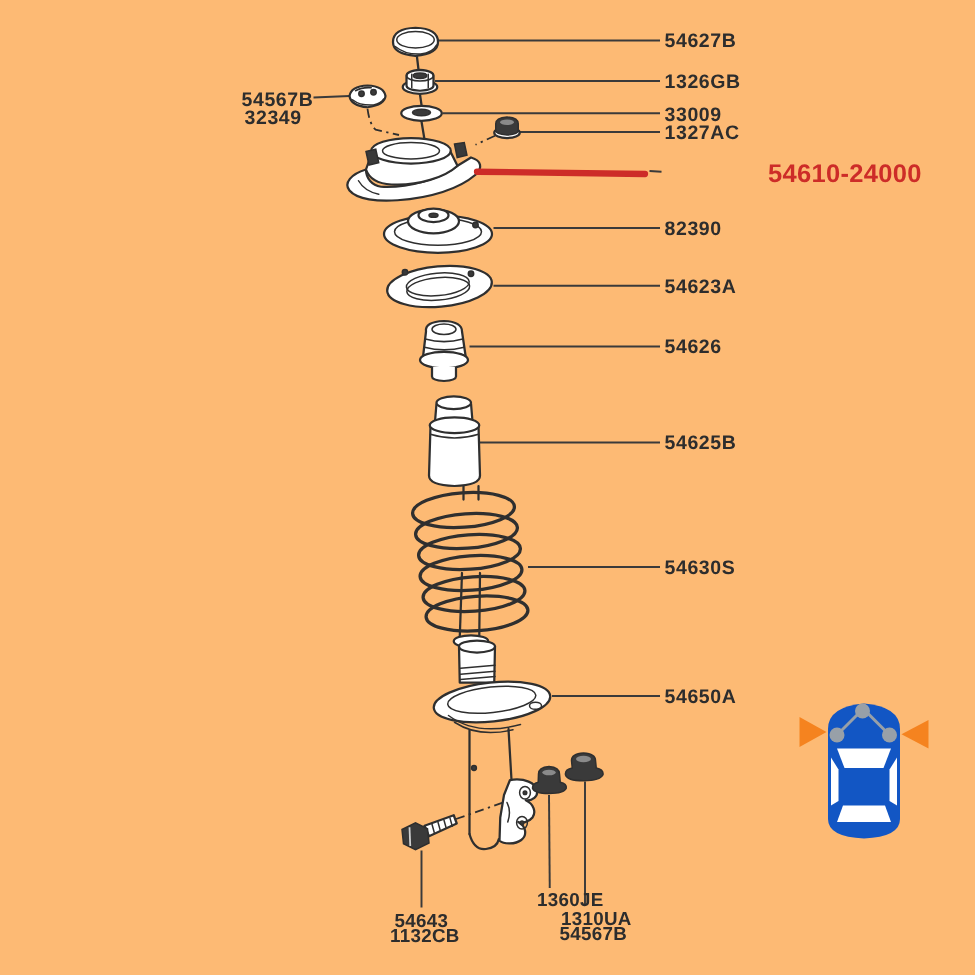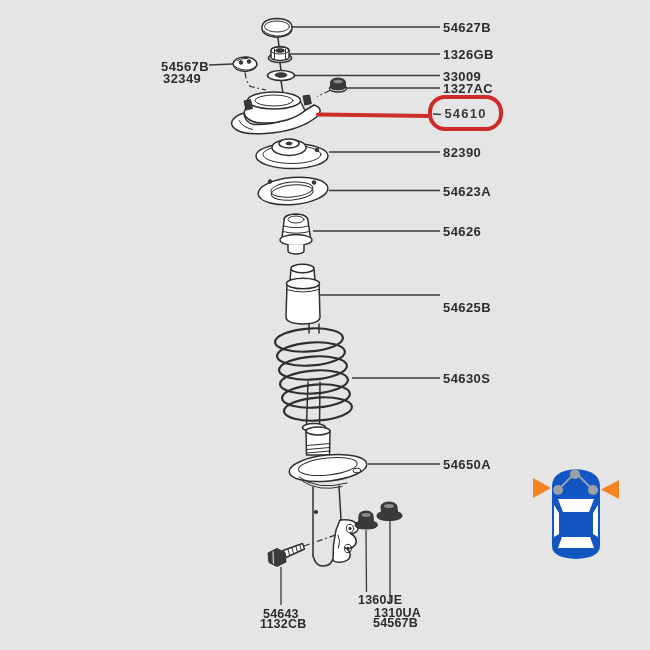--- a/index.html
+++ b/index.html
@@ -1,16 +1,16 @@
 <!DOCTYPE html>
 <html><head>
 <meta charset="utf-8">
 <style>
   html,body{margin:0;padding:0;background:#ffffff;}
-  .stage{position:relative;width:650px;height:650px;background:#e5e5e5;overflow:hidden;
+  .stage{position:relative;width:650px;height:650px;background:#fdba74;overflow:hidden;
          font-family:"Liberation Sans",sans-serif;}
   .art{position:absolute;left:0;top:0;z-index:1;}
   .lbl{position:absolute;z-index:2;font:700 13px "Liberation Sans",sans-serif;color:#2d2d2d;
        letter-spacing:.4px;white-space:nowrap;transform:translateY(-50%);line-height:1;}
   .lbl.small{font-size:12.5px;letter-spacing:.2px;}
   .hl-box{position:absolute;z-index:2;left:428px;top:95px;width:75px;height:36px;box-sizing:border-box;
           border:4px solid #cd2c28;border-radius:17px;display:flex;align-items:center;justify-content:center;}
   .hl-box span{font:700 13px "Liberation Sans",sans-serif;color:#3a3a3a;letter-spacing:1.2px;}
   .hl-num{position:absolute;z-index:2;left:512px;top:116px;transform:translateY(-50%);
           font:700 17px "Liberation Sans",sans-serif;color:#cd2c28;letter-spacing:.2px;white-space:nowrap;}
@@ -197,36 +197,34 @@
     </g>
   </svg>
 
   <div class="lbl" style="left:443px;top:27px">54627B</div>
   <div class="lbl" style="left:443px;top:54px">1326GB</div>
   <div class="lbl" style="left:443px;top:75.5px">33009</div>
   <div class="lbl" style="left:443px;top:88px">1327AC</div>
   <div class="lbl" style="left:443px;top:152px">82390</div>
   <div class="lbl" style="left:443px;top:190.5px">54623A</div>
   <div class="lbl" style="left:443px;top:231px">54626</div>
-  <div class="lbl" style="left:443px;top:307px">54625B</div>
+  <div class="lbl" style="left:443px;top:295px">54625B</div>
   <div class="lbl" style="left:443px;top:378px">54630S</div>
   <div class="lbl" style="left:443px;top:464px">54650A</div>
 
   <div class="lbl" style="left:161px;top:65.5px">54567B</div>
   <div class="lbl" style="left:163px;top:77.5px">32349</div>
 
   <div class="lbl small" style="left:263px;top:614px">54643</div>
   <div class="lbl small" style="left:260px;top:624px">1132CB</div>
   <div class="lbl small" style="left:358px;top:600px">1360JE</div>
   <div class="lbl small" style="left:374px;top:613px">1310UA</div>
   <div class="lbl small" style="left:373px;top:623px">54567B</div>
 
-  <div class="hl-box">
-    <span>54610</span>
-  </div>
+  <div class="hl-num">54610-24000</div>
 
   <svg class="art" style="left:528px;top:452px;z-index:2" width="96" height="120" viewBox="0 0 96 120">
     <polygon points="5,26 5,46 23,36" fill="#f5831f"></polygon>
     <polygon points="91,28 91,47 73,37.5" fill="#f5831f"></polygon>
     <g>
       <path d="M24,34 Q24,19 48,17 Q72,19 72,34 L72,94 Q72,106 48,107 Q24,106 24,94 Z" fill="#1256c4"></path>
       <polygon points="30,47 66,47 61,60 35,60" fill="#ffffff"></polygon>
       <polygon points="26,53 31,61 31,82 26,85" fill="#ffffff"></polygon>
       <polygon points="70,53 65,61 65,82 70,85" fill="#ffffff"></polygon>
       <polygon points="34,85 62,85 66,96 30,96" fill="#ffffff"></polygon>

